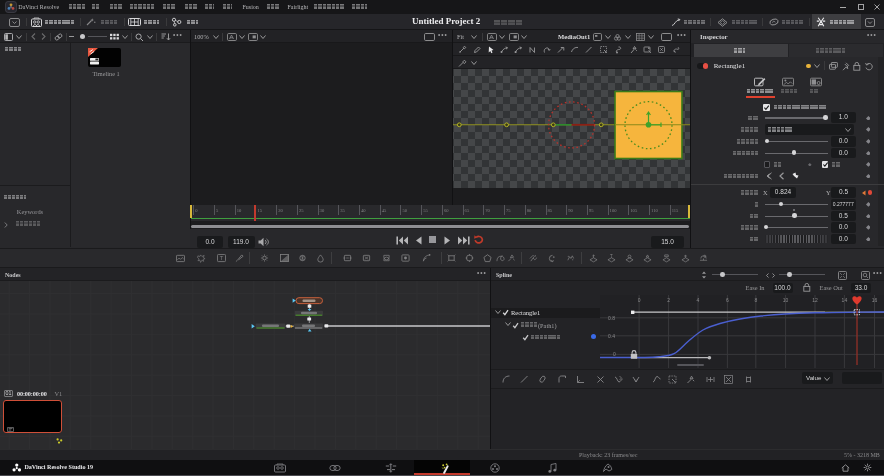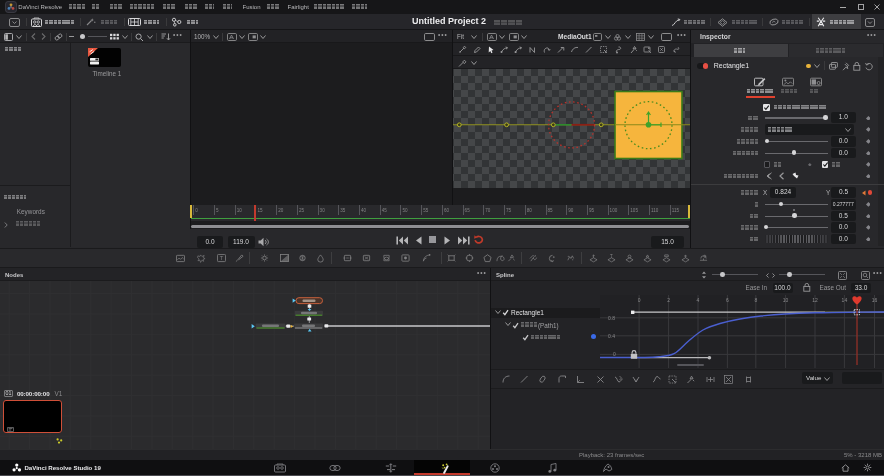--- a/index.html
+++ b/index.html
@@ -1,18 +1,18 @@
 <!DOCTYPE html>
 <html><head><meta charset="utf-8">
 <style>
 html,body{margin:0;padding:0;}
 body{width:884px;height:476px;background:#1b1b1d;font-family:"Liberation Sans",sans-serif;overflow:hidden;position:relative;}
 .abs{position:absolute;}
 .box{position:absolute;background:#191a1c;border-radius:2px;color:#dadadc;text-align:center;font-size:6.5px;}
-.lbl{position:absolute;white-space:nowrap;}
+.lbl{position:absolute;white-space:nowrap;font-family:Liberation Serif, serif;}
 .dots{position:absolute;font-size:6.5px;color:#98989a;letter-spacing:1px;}
 </style></head><body>
 <div class="abs" style="left:0;top:0;width:884px;height:14px;background:#161618;"></div>
 <svg class="abs" style="left:5px;top:1px" width="12" height="12" viewBox="0 0 12 12">
     <rect x="0.5" y="0.5" width="11" height="11" rx="2.5" fill="#26262e" stroke="#4a4a54" stroke-width="0.6"></rect>
     <circle cx="6" cy="3.8" r="1.4" fill="#c89a34"></circle>
     <circle cx="4" cy="7.4" r="1.4" fill="#4a80b4"></circle>
     <circle cx="8" cy="7.4" r="1.4" fill="#b44a44"></circle>
     <circle cx="6" cy="6" r="0.9" fill="#7e7e86"></circle>
   </svg>

